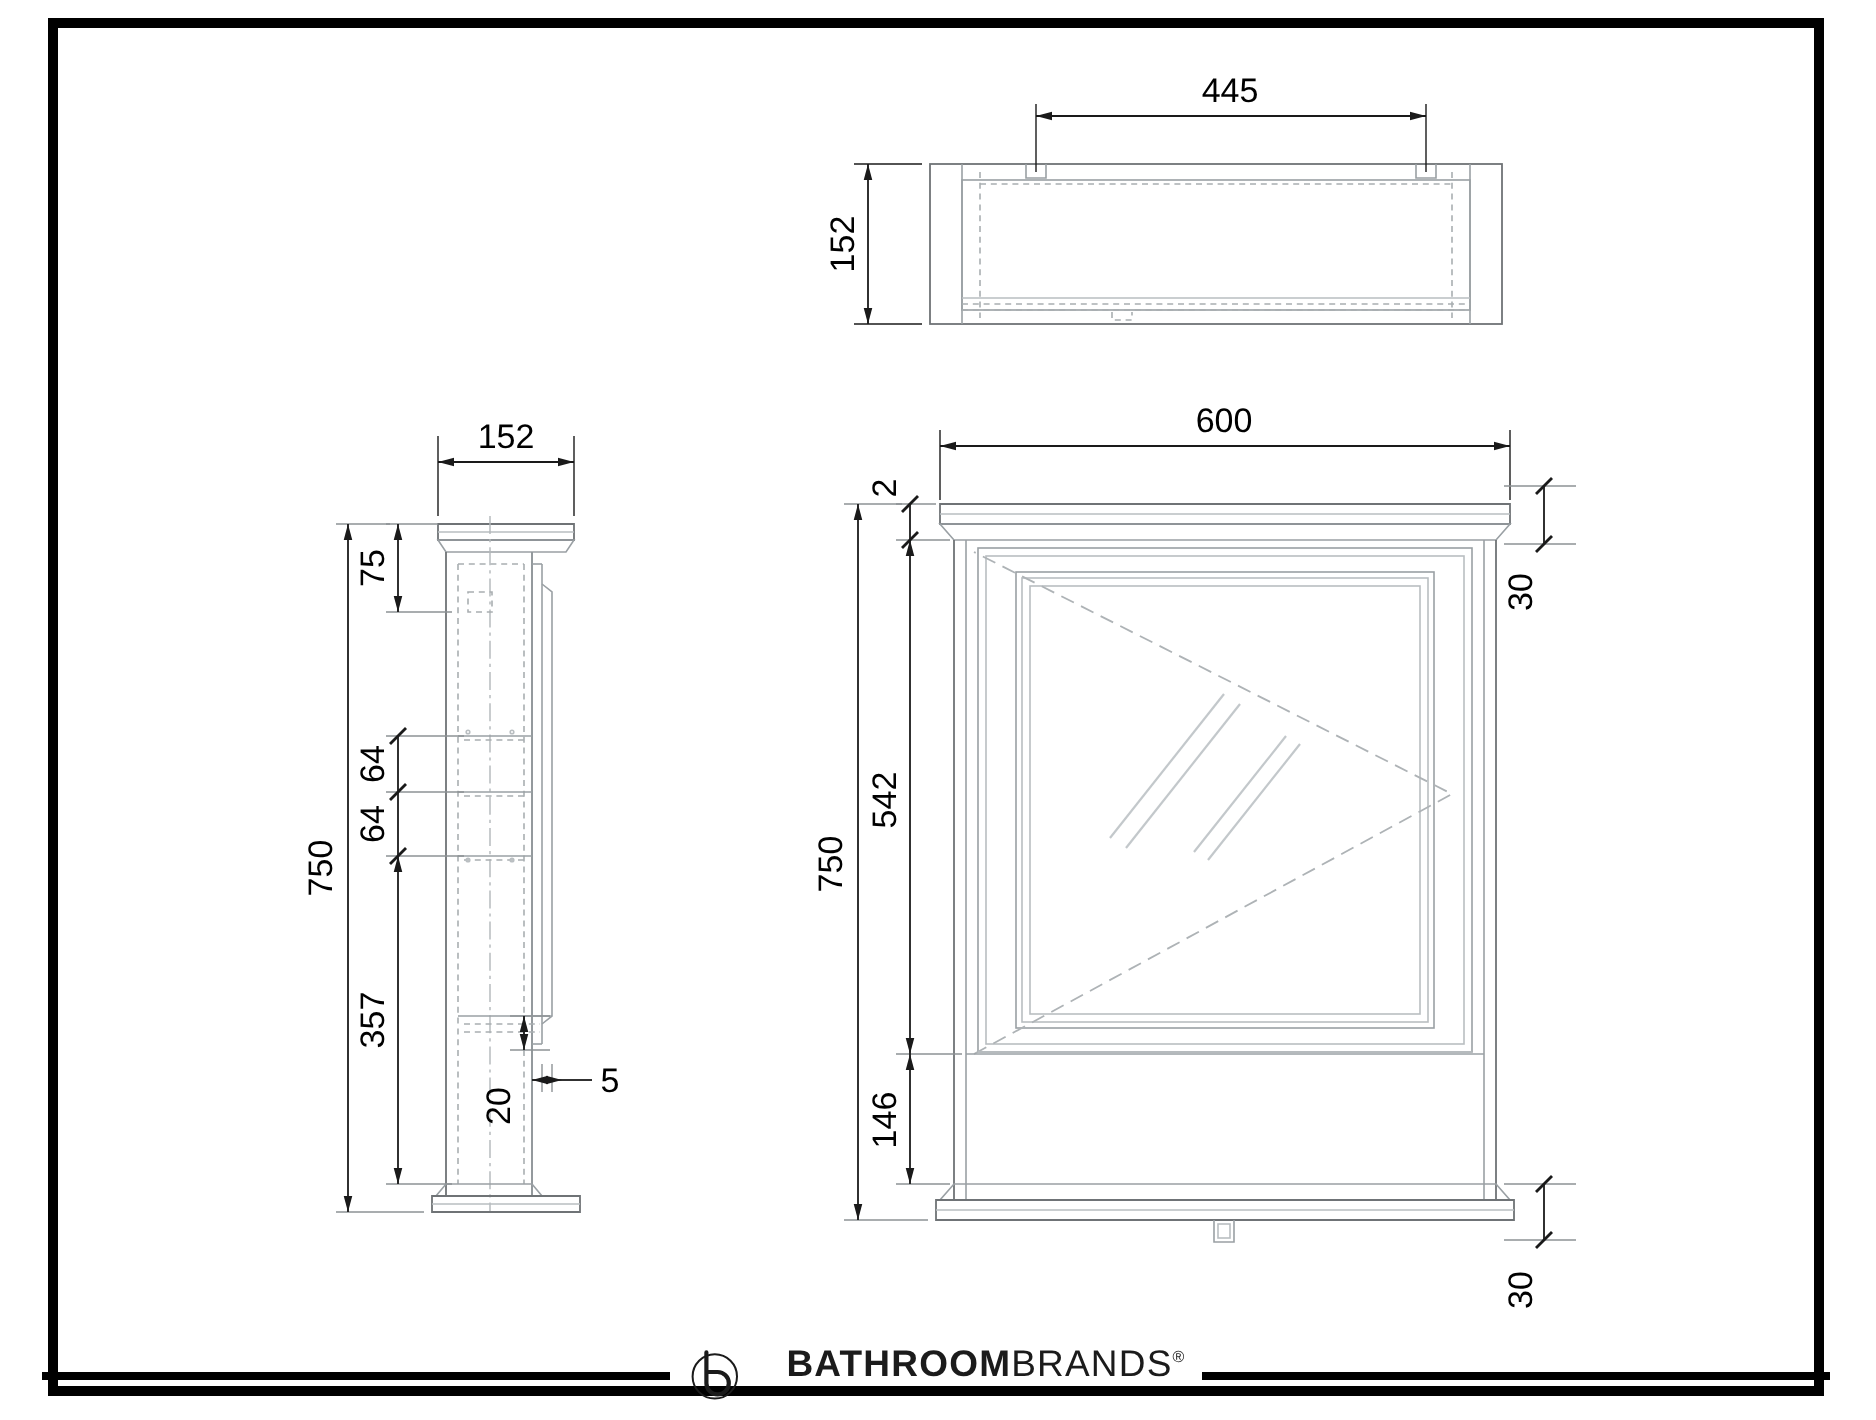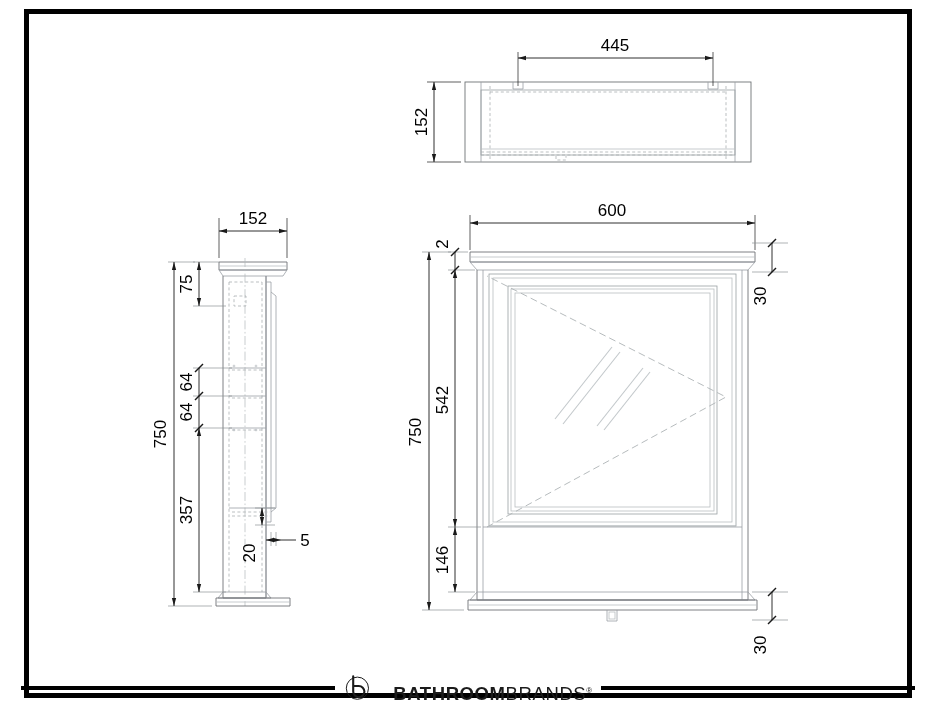--- a/index.html
+++ b/index.html
@@ -57,21 +57,21 @@
   }
   .logo-rule {
     height: 4px;
     background: #000000;
     flex: 0 0 auto;
   }
   #logo-rule-left { width: 314px; }
   #logo-rule-right { width: 314px; }
   #logo-block {
     display: flex;
-    align-items: flex-end;
+    align-items: flex-start;
     padding: 0 8px;
     gap: 20px;
   }
   #logo-mark {
     display: block;
   }
   #logo-wordmark {
     font-family: "Liberation Sans", sans-serif;
     font-size: 18.5px;
     letter-spacing: 0.6px;

